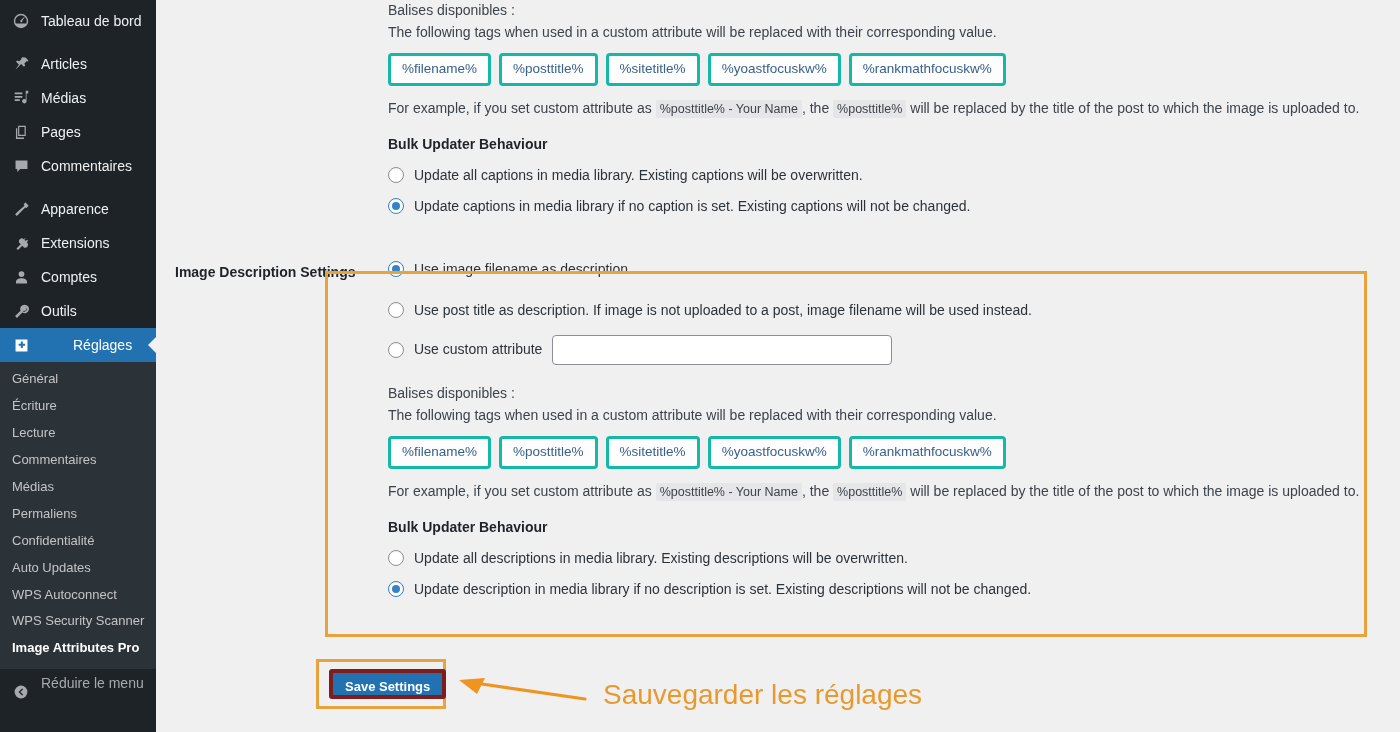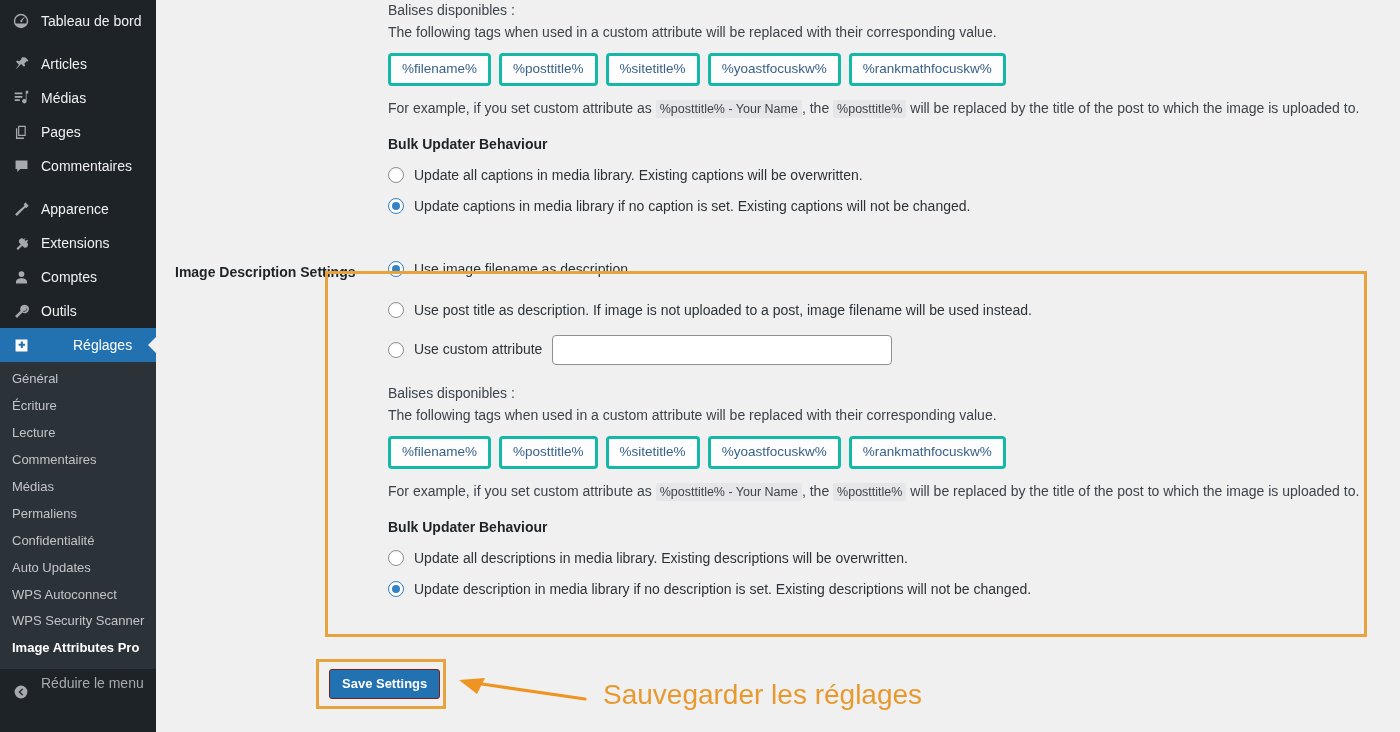--- a/index.html
+++ b/index.html
@@ -201,21 +201,21 @@
     left: 160px; top: 659px;
     width: 130px; height: 50px;
     border: 3px solid #e8a33d;
     z-index: 3;
     pointer-events: none;
   }
   .save-btn {
     position: absolute;
     left: 173px; top: 669px;
     background: #2271b1;
-    border: 1px solid #7f1d1d;
+    border: 4px solid #7f1d1d;
     border-radius: 3px;
     color: #fff;
     font-size: 13px;
     font-weight: bold;
     padding: 0 12px;
     height: 30px;
     line-height: 28px;
     cursor: pointer;
     z-index: 4;
     font-family: "Liberation Sans", sans-serif;

